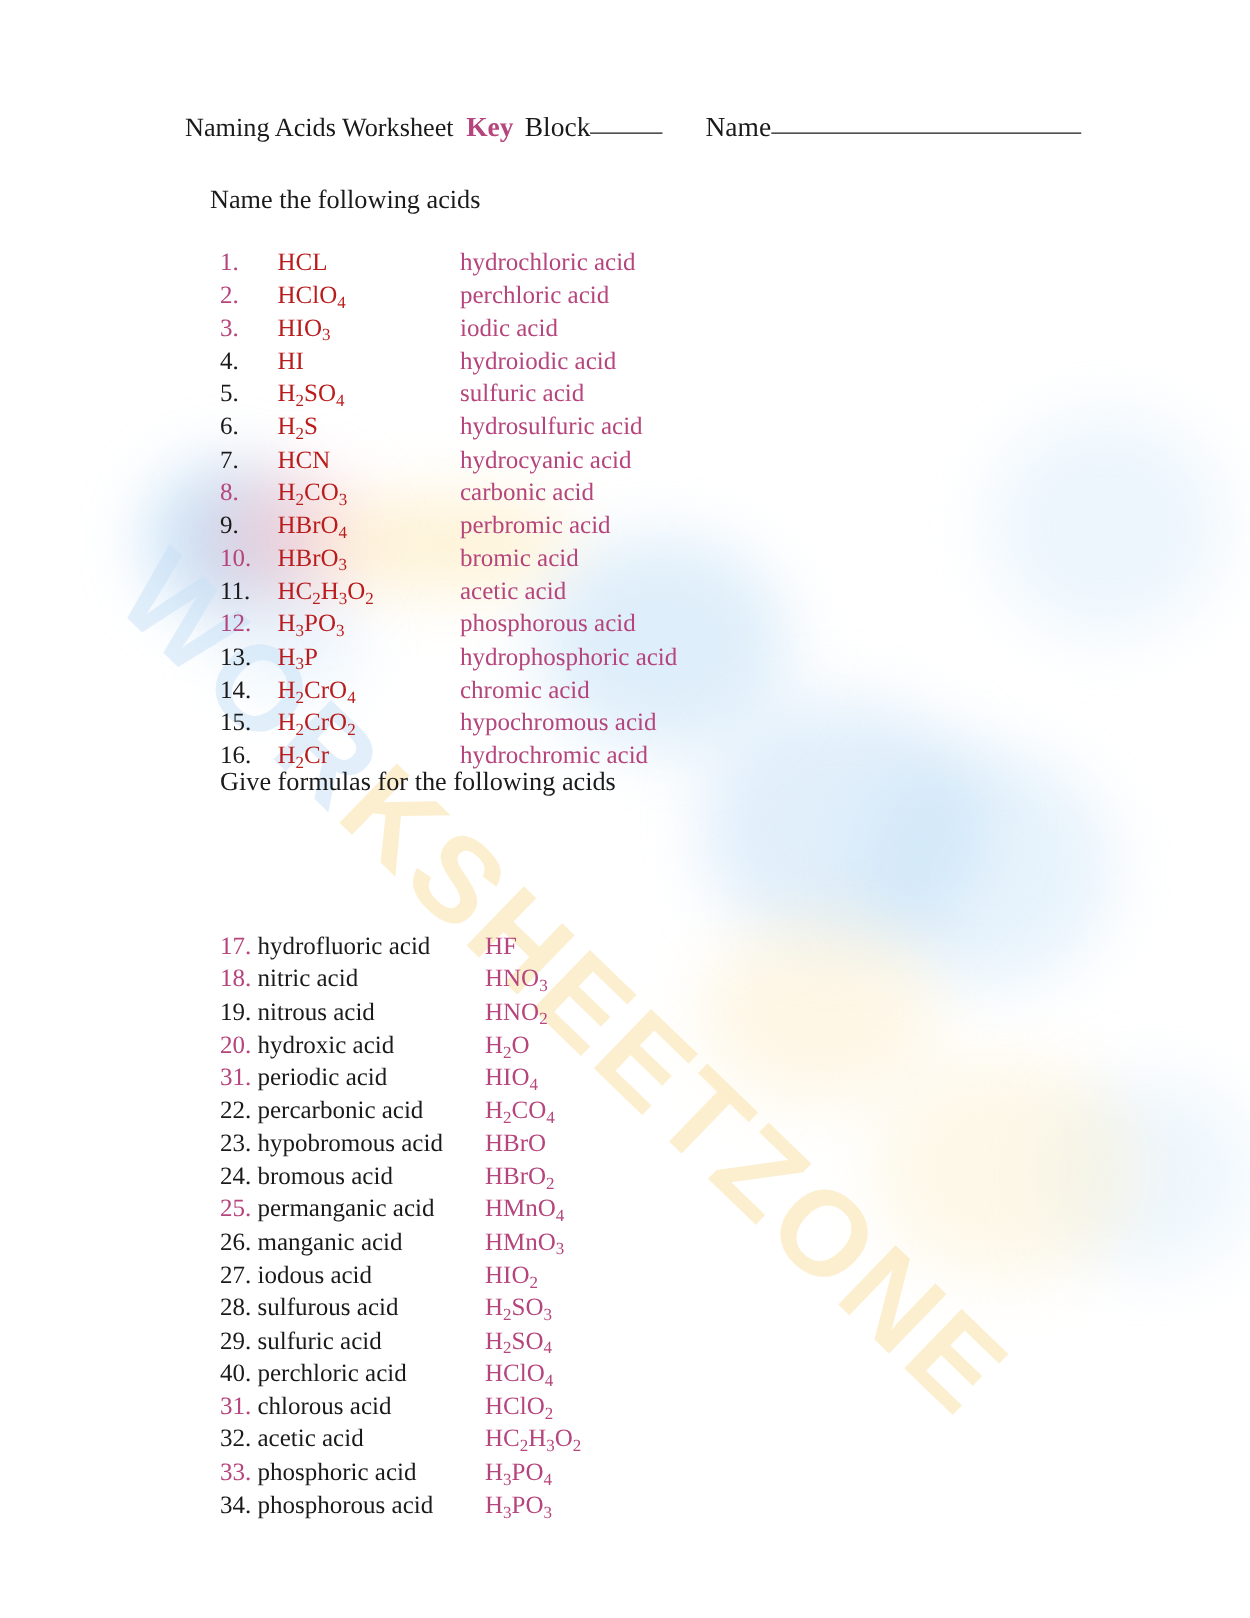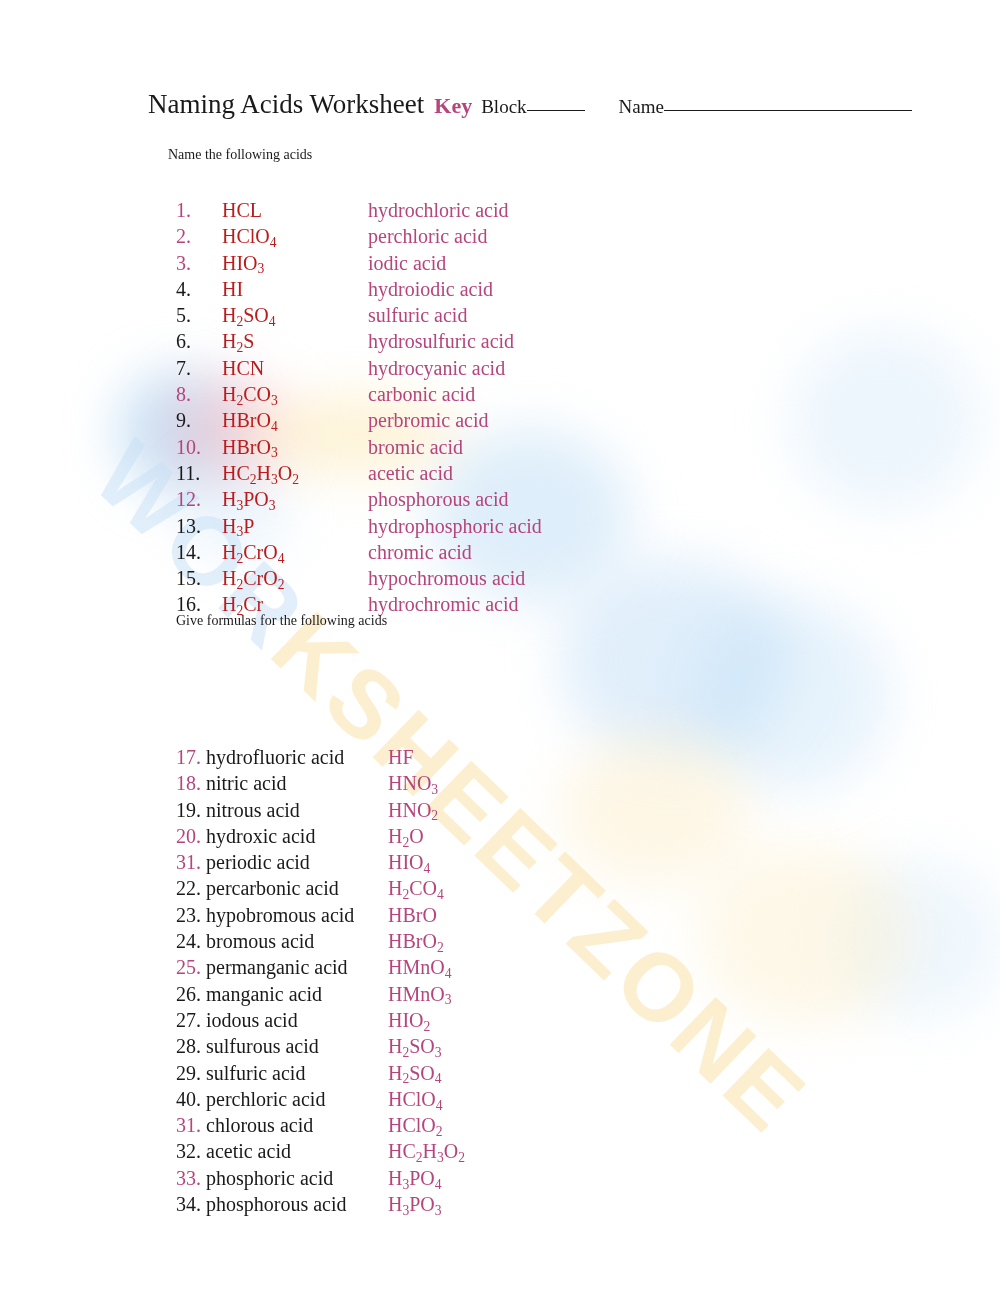--- a/index.html
+++ b/index.html
@@ -70,45 +70,45 @@
   
   #doc-header {
     position: absolute;
     left: 148px;
     top: 89px;
     display: flex;
     align-items: baseline;
     font-size: 21px;
     white-space: nowrap;
   }
-  #doc-header .title-text { font-size: 27px; }
+  #doc-header .title-text { font-size: 21px; }
   #doc-header .key-word {
     font-weight: 700;
     color: #b5457c;
     font-size: 22px;
     margin: 0 9px 0 10px;
     text-align: center;
   }
-  #doc-header .field-label { font-size: 19px; }
+  #doc-header .field-label { font-size: 22px; }
   .rule {
     display: inline-block;
     border-bottom: 1.4px solid #1a1a1a;
     height: 0;
     vertical-align: baseline;
     position: relative;
     top: -2px;
   }
   .rule-block { width: 58px; }
   .rule-name  { width: 248px; }
   #doc-header .gap { display: inline-block; width: 34px; }
 
   
   .section-heading {
     position: absolute;
-    font-size: 14px;
+    font-size: 21px;
     white-space: nowrap;
   }
   #heading-name-acids    { left: 168px; top: 147px; }
   #heading-give-formulas { left: 176px; top: 613px; }
 
   
   .acid-list {
     position: absolute;
     list-style: none;
     margin: 0;

